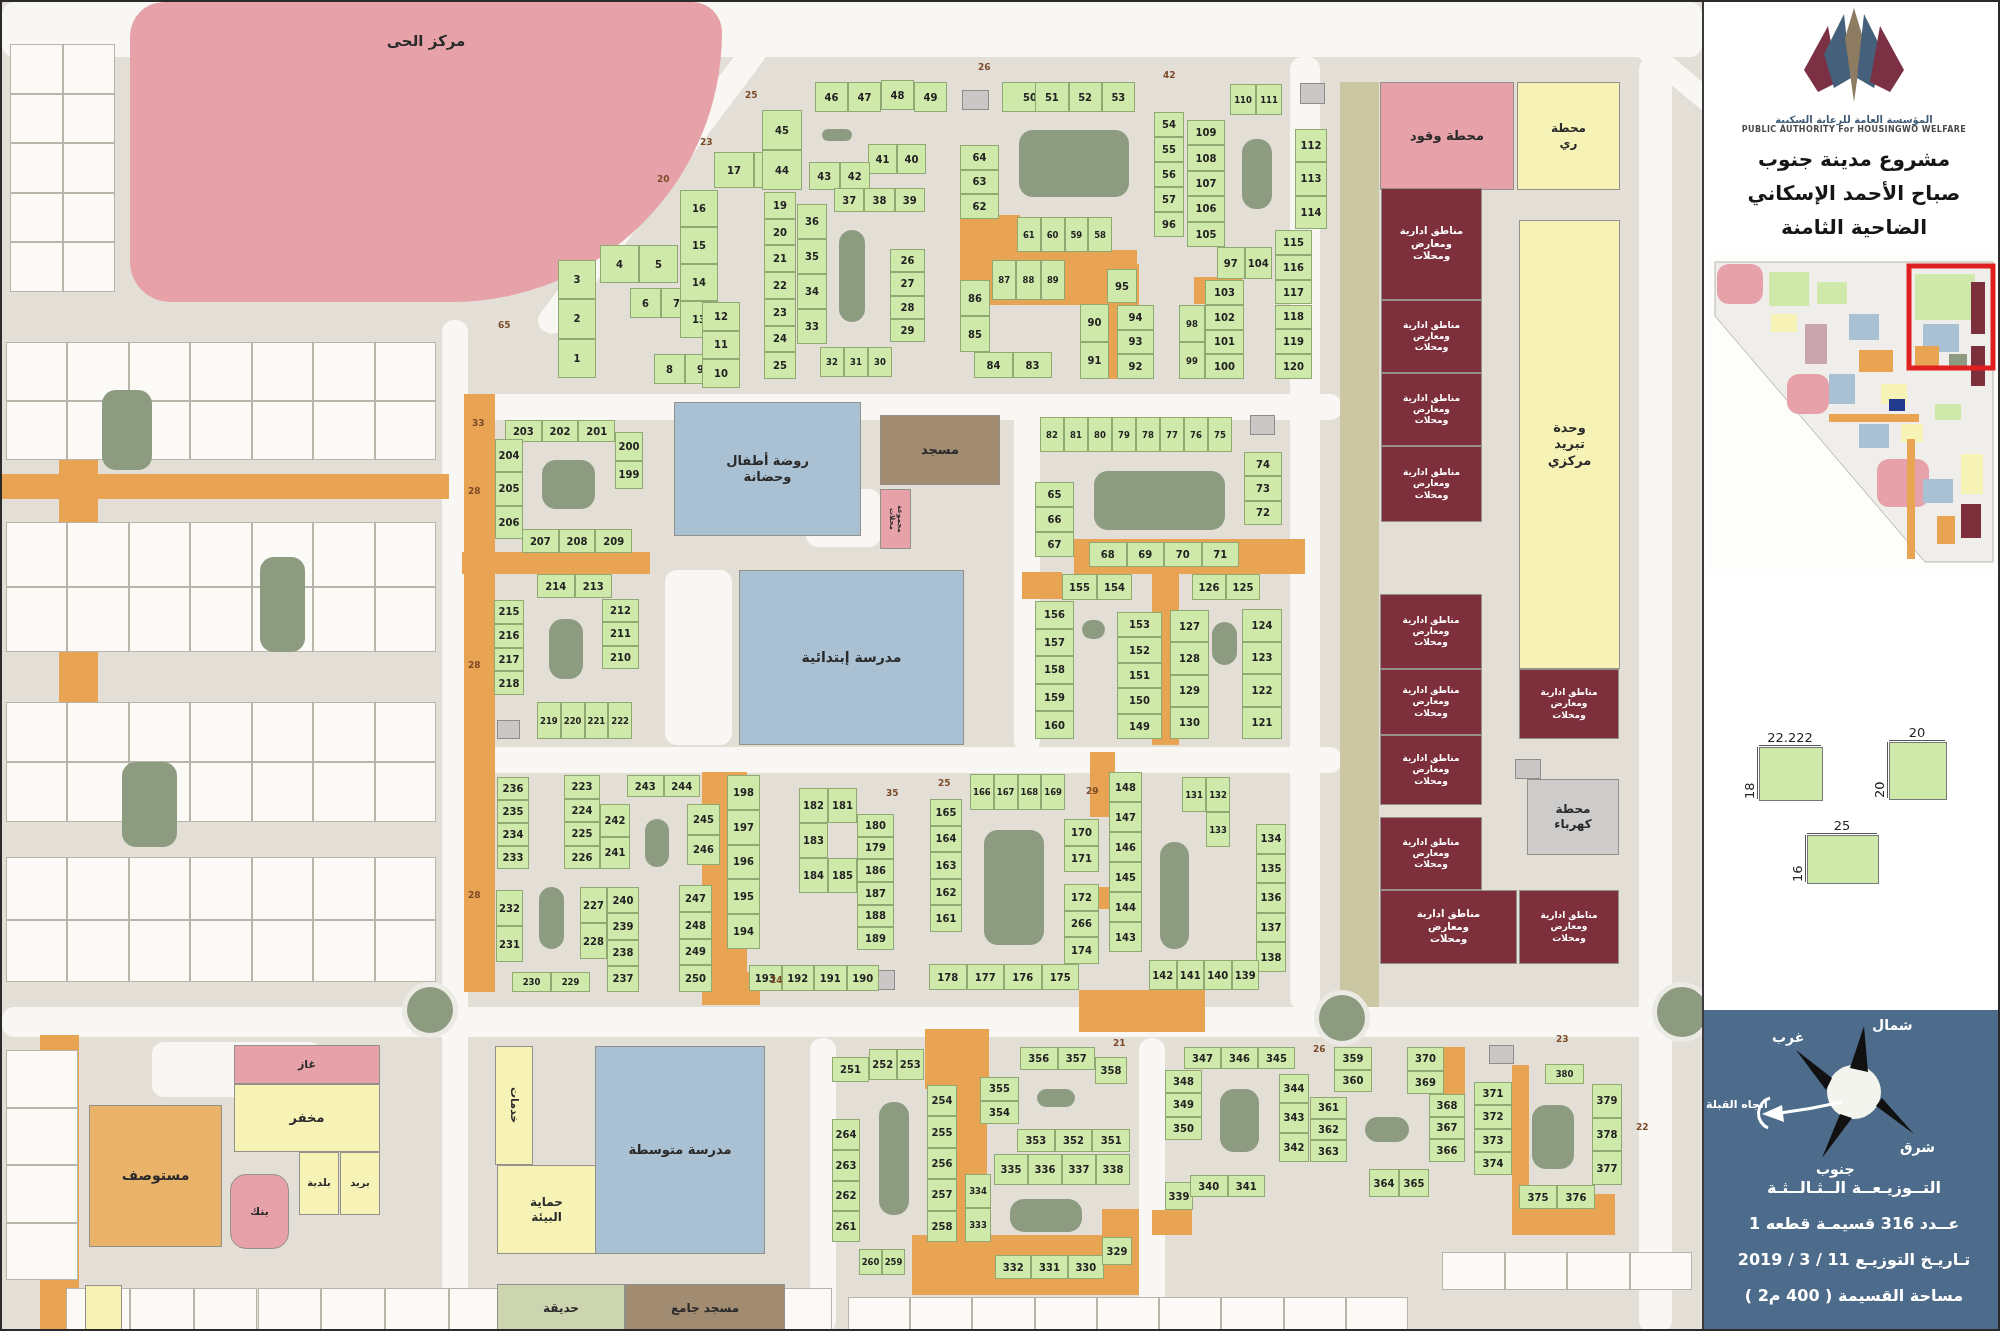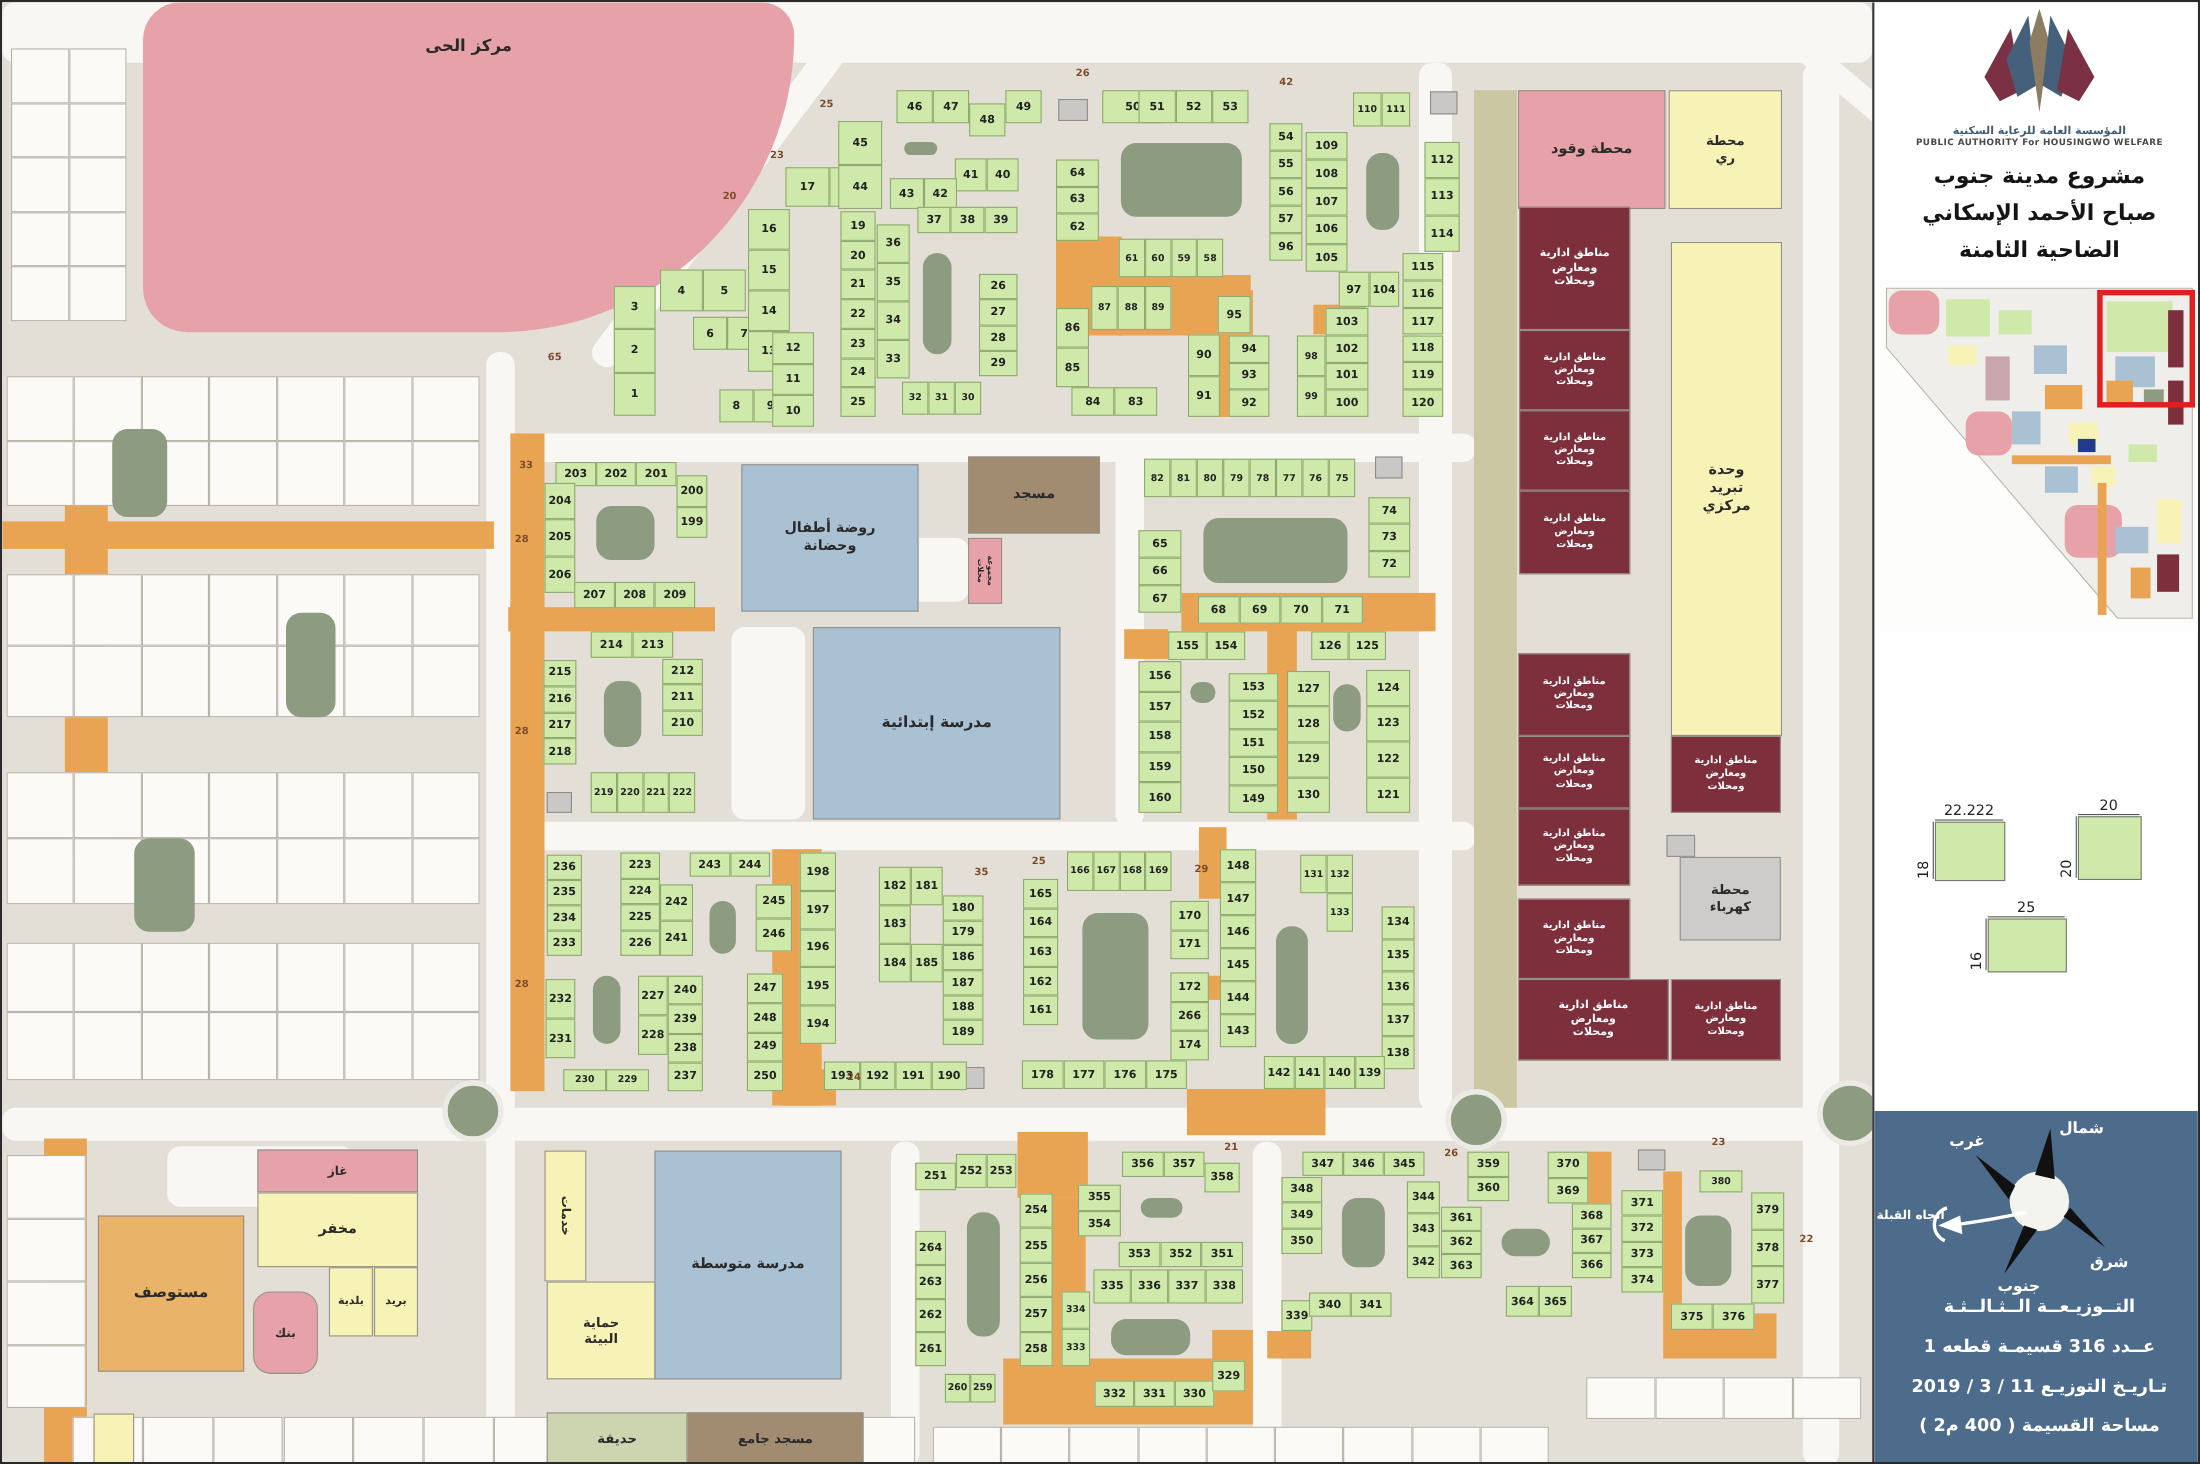--- a/index.html
+++ b/index.html
@@ -253,21 +253,21 @@
 ومعارض
 ومحلات</div>
       <div class="lm maroon" dir="rtl" style="left: 1517px; top: 888px; width: 100px; height: 74px; font-size: 9px;">مناطق ادارية
 ومعارض
 ومحلات</div>
       <div class="lm maroon" dir="rtl" style="left: 1517px; top: 667px; width: 100px; height: 70px; font-size: 9px;">مناطق ادارية
 ومعارض
 ومحلات</div>
       <div class="lm gray" dir="rtl" style="left: 1525px; top: 777px; width: 92px; height: 76px; font-size: 12px;">محطة
 كهرباء</div>
-      <div class="lm blue" dir="rtl" style="left: 672px; top: 420px; width: 161px; height: 134px; font-size: 13px;">روضة أطفال
+      <div class="lm blue" dir="rtl" style="left: 672px; top: 400px; width: 187px; height: 134px; font-size: 13px;">روضة أطفال
 وحضانة</div>
       <div class="lm brown" dir="rtl" style="left: 878px; top: 413px; width: 120px; height: 70px; font-size: 13px;">مسجد</div>
       <div class="lm pink vert" dir="rtl" style="left: 878px; top: 487px; width: 31px; height: 60px; font-size: 7px;">مجموعة
 محلات</div>
       <div class="lm blue" dir="rtl" style="left: 737px; top: 568px; width: 225px; height: 175px; font-size: 14px;">مدرسة إبتدائية</div>
       <div class="lm yellow vert" dir="rtl" style="left: 493px; top: 1044px; width: 38px; height: 119px; font-size: 11px;">خدمات</div>
       <div class="lm yellow" dir="rtl" style="left: 495px; top: 1163px; width: 99px; height: 89px; font-size: 12px;">حماية
 البيئة</div>
       <div class="lm blue" dir="rtl" style="left: 593px; top: 1044px; width: 170px; height: 208px; font-size: 13px;">مدرسة متوسطة</div>
       <div class="lm green" dir="rtl" style="left: 495px; top: 1282px; width: 128px; height: 49px; font-size: 12px;">حديقة</div>
@@ -292,21 +292,21 @@
       <div class="plot" style="left: 752px; top: 150px; width: 40px; height: 36px; font-size: 10px;">18</div>
       <div class="plot" style="left: 678px; top: 188px; width: 38px; height: 37px; font-size: 10px;">16</div>
       <div class="plot" style="left: 678px; top: 225px; width: 38px; height: 37px; font-size: 10px;">15</div>
       <div class="plot" style="left: 678px; top: 262px; width: 38px; height: 37px; font-size: 10px;">14</div>
       <div class="plot" style="left: 678px; top: 299px; width: 38px; height: 37px; font-size: 10px;">13</div>
       <div class="plot" style="left: 700px; top: 300px; width: 38px; height: 28.6667px; font-size: 10px;">12</div>
       <div class="plot" style="left: 700px; top: 328.667px; width: 38px; height: 28.6667px; font-size: 10px;">11</div>
       <div class="plot" style="left: 700px; top: 357.333px; width: 38px; height: 28.6667px; font-size: 10px;">10</div>
       <div class="plot" style="left: 813px; top: 80px; width: 33px; height: 30px; font-size: 10px;">46</div>
       <div class="plot" style="left: 846px; top: 80px; width: 33px; height: 30px; font-size: 10px;">47</div>
-      <div class="plot" style="left: 879px; top: 92px; width: 33px; height: 30px; font-size: 10px;">48</div>
+      <div class="plot" style="left: 879px; top: 78px; width: 33px; height: 30px; font-size: 10px;">48</div>
       <div class="plot" style="left: 912px; top: 80px; width: 33px; height: 30px; font-size: 10px;">49</div>
       <div class="plot" style="left: 1000px; top: 80px; width: 56px; height: 30px; font-size: 10px;">50</div>
       <div class="plot" style="left: 1033.25px; top: 80px; width: 33.25px; height: 30px; font-size: 10px;">51</div>
       <div class="plot" style="left: 1066.5px; top: 80px; width: 33.25px; height: 30px; font-size: 10px;">52</div>
       <div class="plot" style="left: 1099.75px; top: 80px; width: 33.25px; height: 30px; font-size: 10px;">53</div>
       <div class="plot" style="left: 760px; top: 108px; width: 40px; height: 40px; font-size: 10px;">45</div>
       <div class="plot" style="left: 760px; top: 148px; width: 40px; height: 40px; font-size: 10px;">44</div>
       <div class="plot" style="left: 866px; top: 142px; width: 29px; height: 30px; font-size: 10px;">41</div>
       <div class="plot" style="left: 895px; top: 142px; width: 29px; height: 30px; font-size: 10px;">40</div>
       <div class="plot" style="left: 807px; top: 160px; width: 30.5px; height: 28px; font-size: 10px;">43</div>

